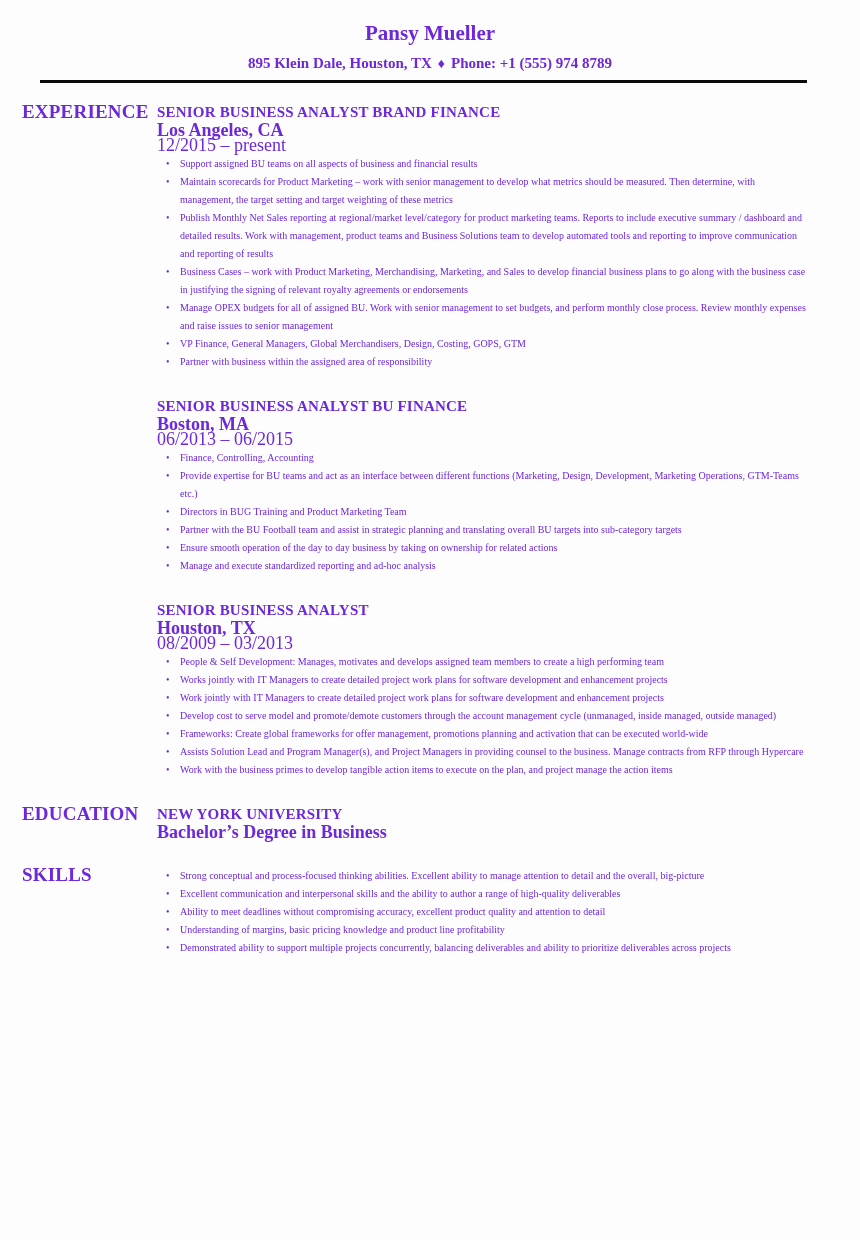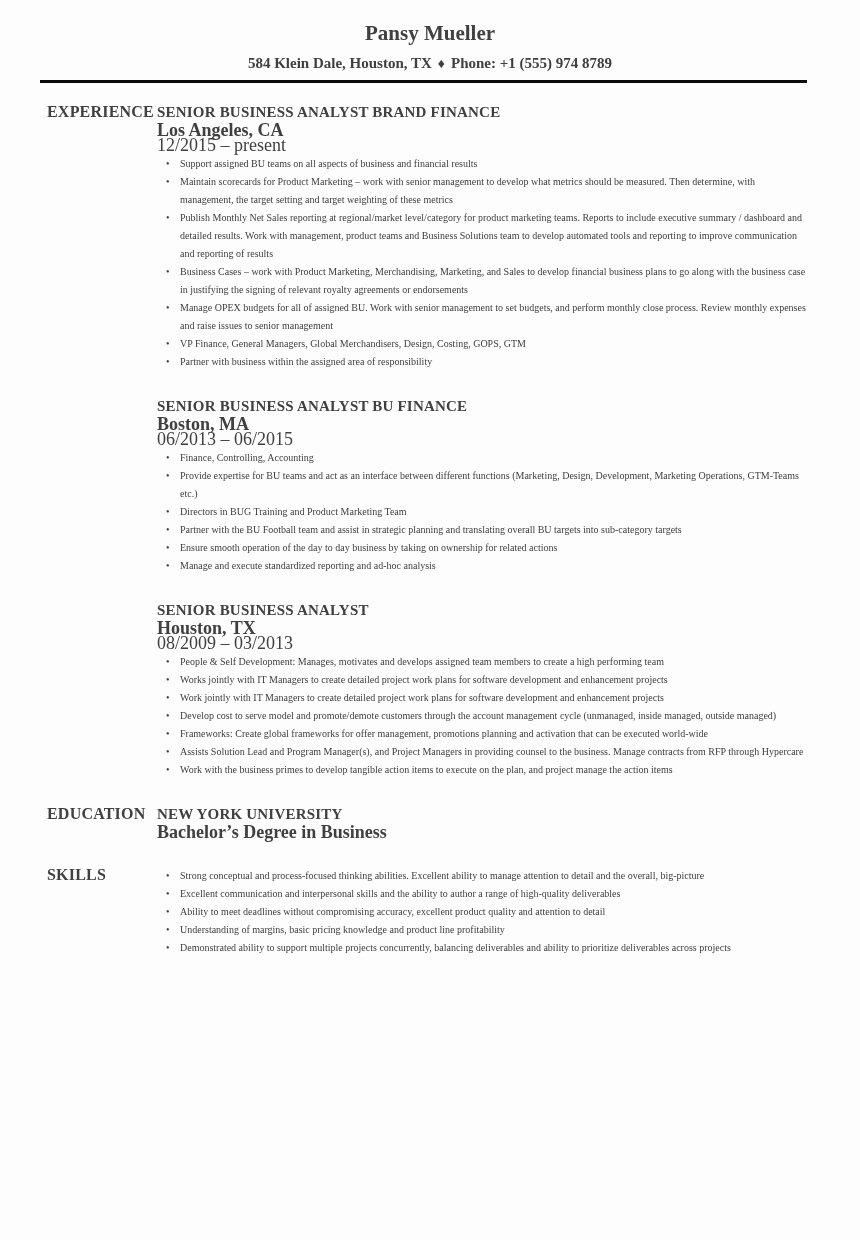--- a/index.html
+++ b/index.html
@@ -2,42 +2,42 @@
 <html><head>
 <meta charset="utf-8">
 <style>
   * { margin: 0; padding: 0; box-sizing: border-box; }
   html, body { background: #ffffff; }
   .page {
     position: relative;
     width: 860px;
     height: 1240px;
     background: #fdfdfd;
-    color: #404040;
+    color: #6d28d9;
     font-family: "Liberation Serif", "DejaVu Serif", serif;
     overflow: hidden;
   }
   .header { padding-top: 21px; text-align: center; }
   .name { font-size: 21px; font-weight: bold; line-height: 24px; }
   .contact { margin-top: 9px; font-size: 15px; font-weight: bold; line-height: 18px; }
   .contact .sep { padding: 0 6px; font-size: 14px; }
   .divider {
     margin: 7px 53px 0 40px;
     border: 0;
     border-top: 3px solid #0a0a0a;
     height: 0;
   }
   .body { margin-top: 19px; }
   .section-row { display: flex; margin-bottom: 25px; }
   .section-label {
     width: 157px;
     flex-shrink: 0;
-    padding-left: 47px;
+    padding-left: 22px;
     font-weight: bold;
-    font-size: 16px;
+    font-size: 19px;
     line-height: 19px;
     letter-spacing: 0.2px;
   }
   .section-content { flex: 1; padding-right: 54px; }
   .entry { margin-bottom: 25px; }
   .entry:last-child { margin-bottom: 0; }
   .entry-title { font-weight: bold; font-size: 15px; line-height: 20px; letter-spacing: 0.2px; }
   .entry-location { font-weight: bold; font-size: 18px; line-height: 16px; }
   .entry-dates { font-size: 18px; line-height: 15px; }
   .bullets { list-style: none; margin-top: 2px; }
@@ -54,21 +54,21 @@
     top: 0;
   }
 </style>
 </head>
 <body>
 
 <div class="page">
   <header class="header">
     <div class="name">Pansy Mueller</div>
     <div class="contact">
-      <span>584 Klein Dale, Houston, TX</span><span class="sep">♦</span><span>Phone: +1 (555) 974 8789</span>
+      <span>895 Klein Dale, Houston, TX</span><span class="sep">♦</span><span>Phone: +1 (555) 974 8789</span>
     </div>
     <hr class="divider">
   </header>
   <main class="body" id="resume-body">
       <section class="section-row">
         <div class="section-label">EXPERIENCE</div>
         <div class="section-content">
           <article class="entry">
             <div class="entry-title">SENIOR BUSINESS ANALYST BRAND FINANCE</div>
             <div class="entry-location">Los Angeles, CA</div>

